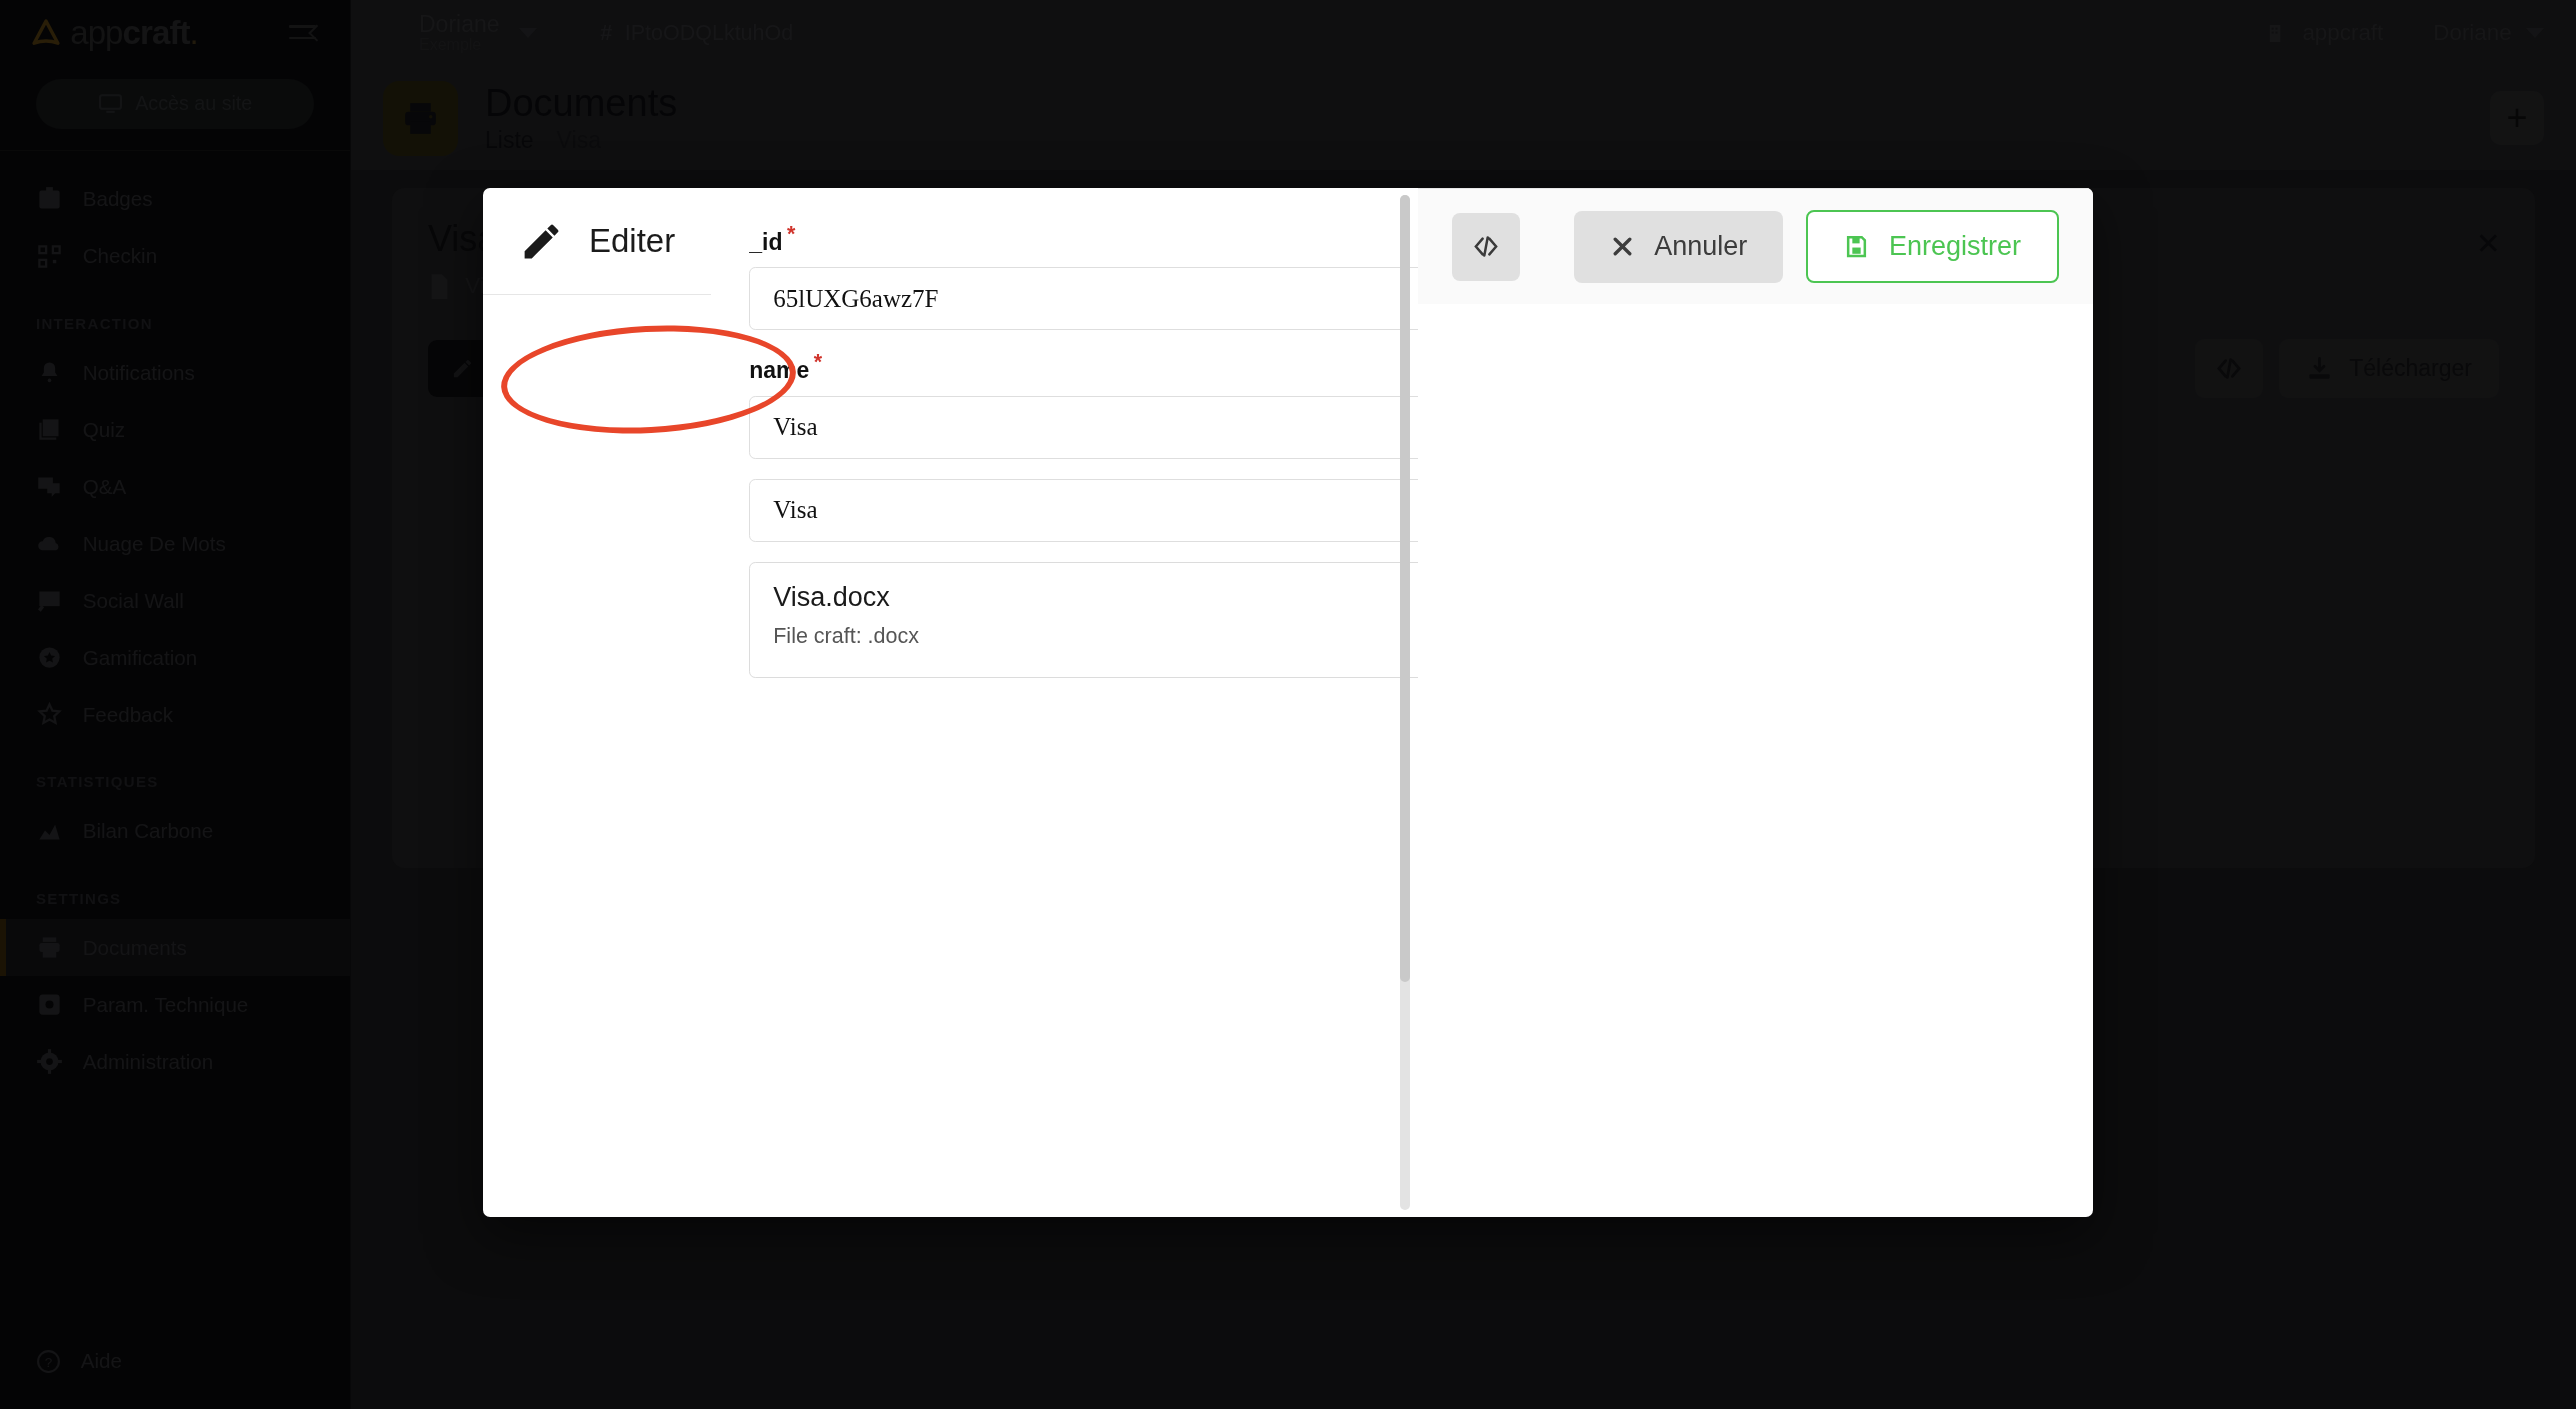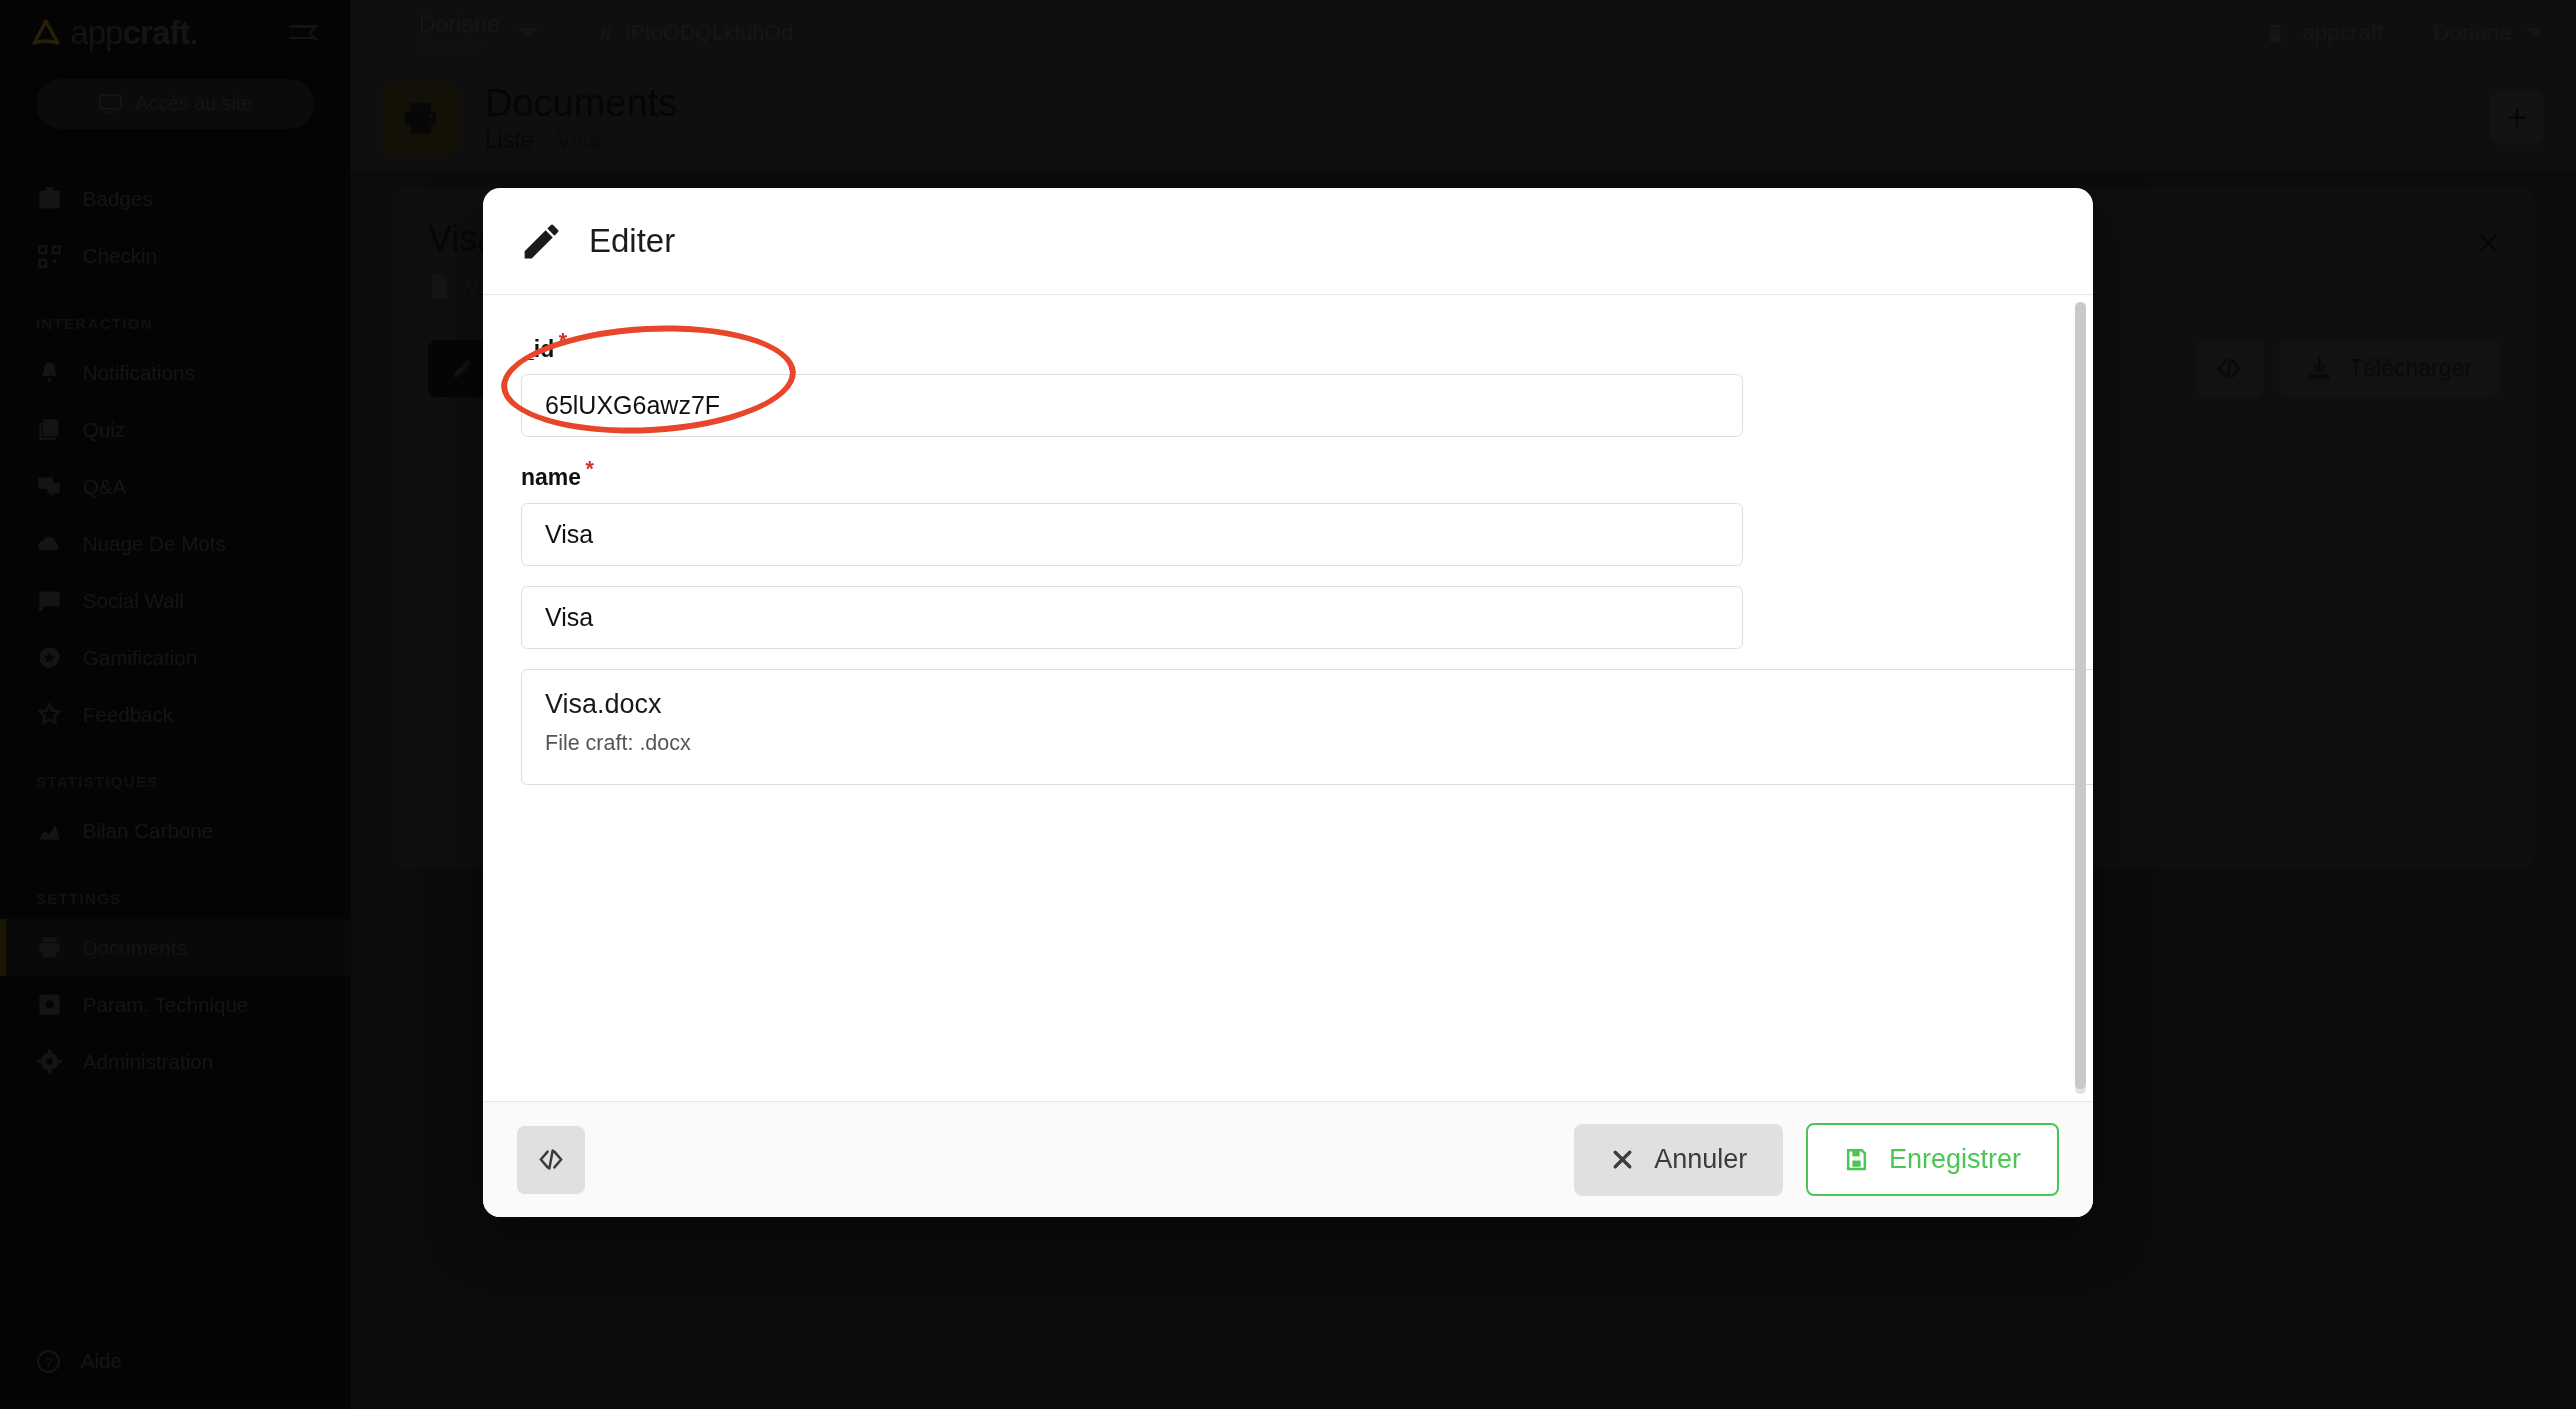--- a/index.html
+++ b/index.html
@@ -112,39 +112,39 @@
     background:#282829;color:#141417;font-size:23px;cursor:pointer;
   }
   .card-x {
     position:absolute; right: 34px; top: 38px; font-size: 30px; color:#111115; cursor:pointer;
   }
 
   
   .scrim { position: absolute; inset: 0; background: rgba(0,0,0,0.55); }
   .modal {
     position: absolute; left: 483px; top: 188px; width: 1610px; height: 1029px;
-    background: #fff; border-radius: 17px; box-shadow: 0 18px 54px rgba(0,0,0,.5);
-    display: flex; flex-direction: column; overflow: hidden;
+    background: #fff; border-radius: 7px; box-shadow: 0 18px 54px rgba(0,0,0,.5);
+    display: flex; flex-direction: row; overflow: hidden;
   }
   .modal-head {
     height: 107px; display: flex; align-items: center; gap: 25px; padding: 0 36px;
     border-bottom: 0.9px solid #e6e6e6; flex: 0 0 auto;
   }
   .modal-title { font-size: 33px; color: #1b1b1b; }
   .modal-body { flex: 1 1 auto; position: relative; padding: 34px 38px 0; overflow: hidden; }
   .scrolltrack { position: absolute; right: 7.2px; top: 7.2px; bottom: 7.2px; width: 10.7px; background: #e3e3e3; border-radius: 5.4px; }
   .scrollthumb { position: absolute; right: 7.2px; top: 7.2px; width: 10.7px; height: 787px; background: #c9c9c9; border-radius: 5.4px; }
 
   .field { margin-bottom: 20px; }
   .flabel { font-size: 23px; font-weight: 700; color: #111; margin-bottom: 11.6px; }
   .req { color: #d0342c; font-size: 21.5px; margin-left: 4.5px; vertical-align: super; }
   .finput {
     width: 1222px; height: 63px; border: 0.9px solid #dedede; border-radius: 6.3px;
     background: #fff; font-size: 25px; color: #111; padding: 0 23px;
-    font-family: Liberation Sans, sans-serif;
+    font-family: Liberation Serif, serif;
   }
   .filebox {
     width: 1759px; height: 116px; border: 0.9px solid #dcdcdc; border-radius: 6.3px;
     position: relative; padding: 19.7px 23px;
   }
   .filename { font-size: 27px; color: #1a1a1a; }
   .filetype { font-size: 21.5px; color: #555; margin-top: 10.7px; }
   .file-x { position: absolute; right: 19.7px; top: 12.5px; font-size: 27px; color: #333; cursor:pointer; }
 
   .modal-foot {

